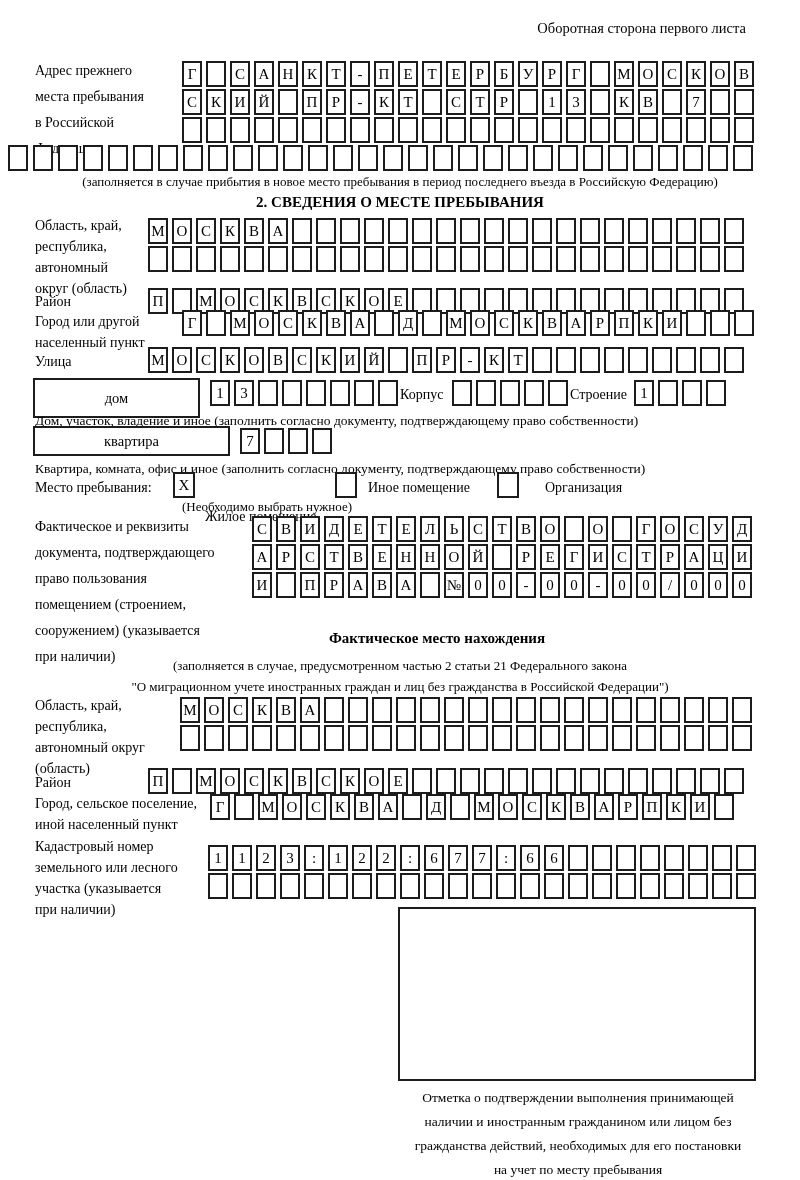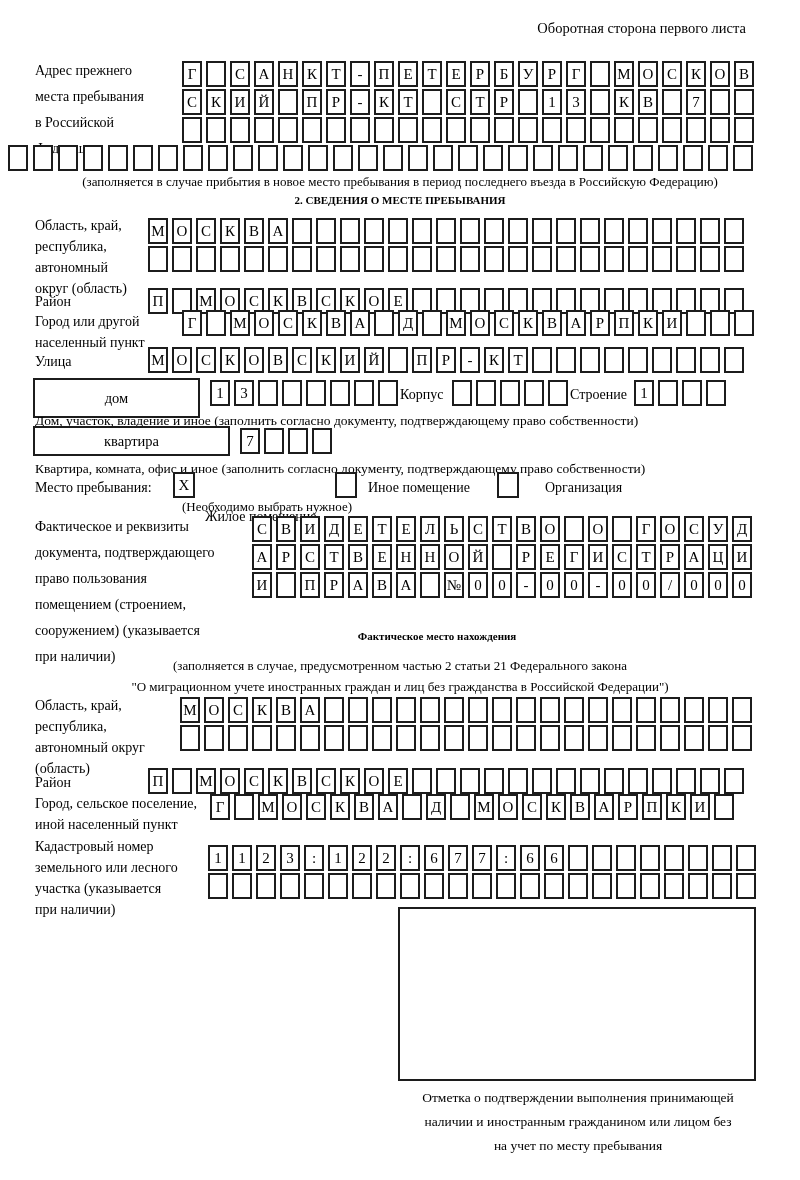--- a/index.html
+++ b/index.html
@@ -8,21 +8,21 @@
   .abs{position:absolute;}
   .row{display:flex;gap:4px;}
   .row.g5{gap:5px;}
   .cell{box-sizing:border-box;flex:0 0 20px;width:20px;height:26px;border:2px solid #1c1c1c;
         display:flex;align-items:center;justify-content:center;font-size:15px;line-height:1;background:#fff;}
   .lbl{font-size:14px;line-height:21px;}
   .lh26{line-height:26px;}
   .center{left:0;width:100%;text-align:center;}
   .note{font-size:13px;}
   .cap{font-size:13.5px;}
-  .h{font-weight:bold;font-size:11px;}
+  .h{font-weight:bold;font-size:15px;}
   .wbox{box-sizing:border-box;border:2px solid #1c1c1c;display:flex;align-items:center;
         justify-content:center;font-size:14.5px;background:#fff;}
   .chk{box-sizing:border-box;width:22px;height:26px;border:2px solid #1c1c1c;display:flex;
        align-items:center;justify-content:center;font-size:15px;background:#fff;}
   .stamp{box-sizing:border-box;border:2px solid #1c1c1c;background:#fff;}
 </style>
 </head>
 <body>
 
 <div class="page">
@@ -600,16 +600,17 @@
       <div class="cell"></div>
       <div class="cell"></div>
       <div class="cell"></div>
       <div class="cell"></div>
     </div>
 
   <div class="abs stamp" style="left:398px;top:907px;width:358px;height:174px;"></div>
   <div class="abs cap" style="left:388px;top:1086px;width:380px;text-align:center;line-height:24px;">
       <div>Отметка о подтверждении выполнения принимающей</div>
       <div>наличии и иностранным гражданином или лицом без</div>
+      <div>гражданства действий, необходимых для его постановки</div>
       <div>на учет по месту пребывания</div>
     </div>
 
 </div>
 
 </body></html>

